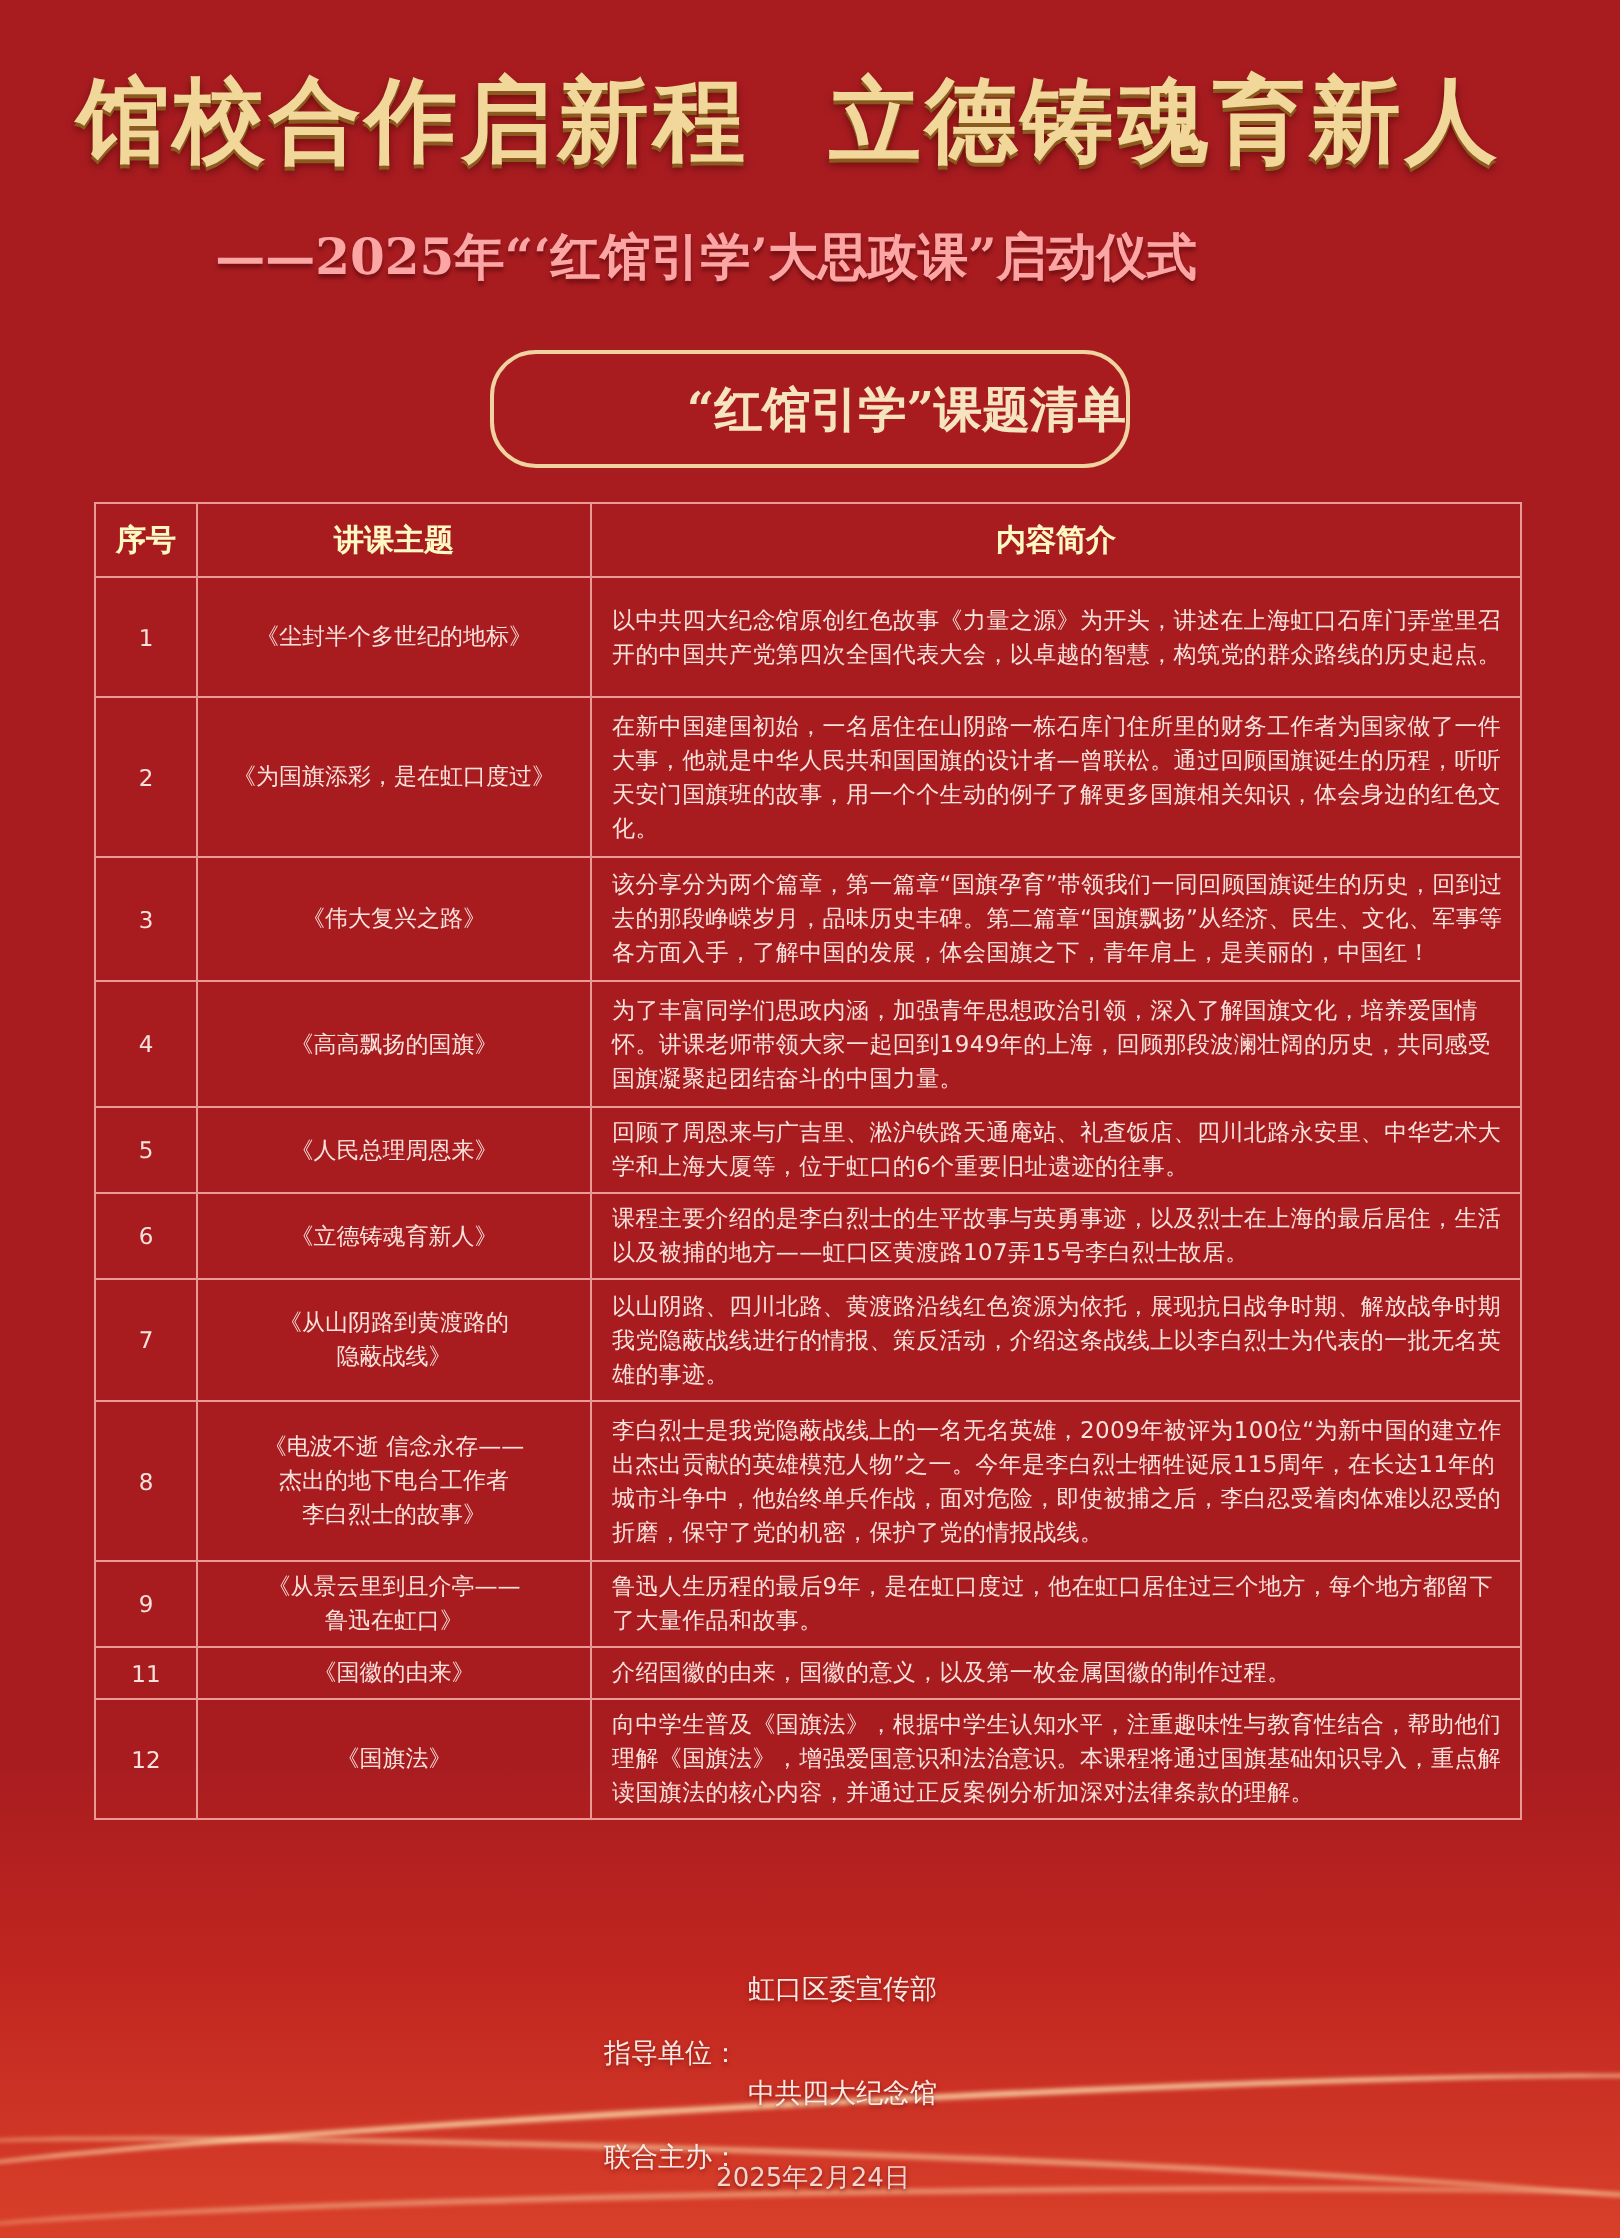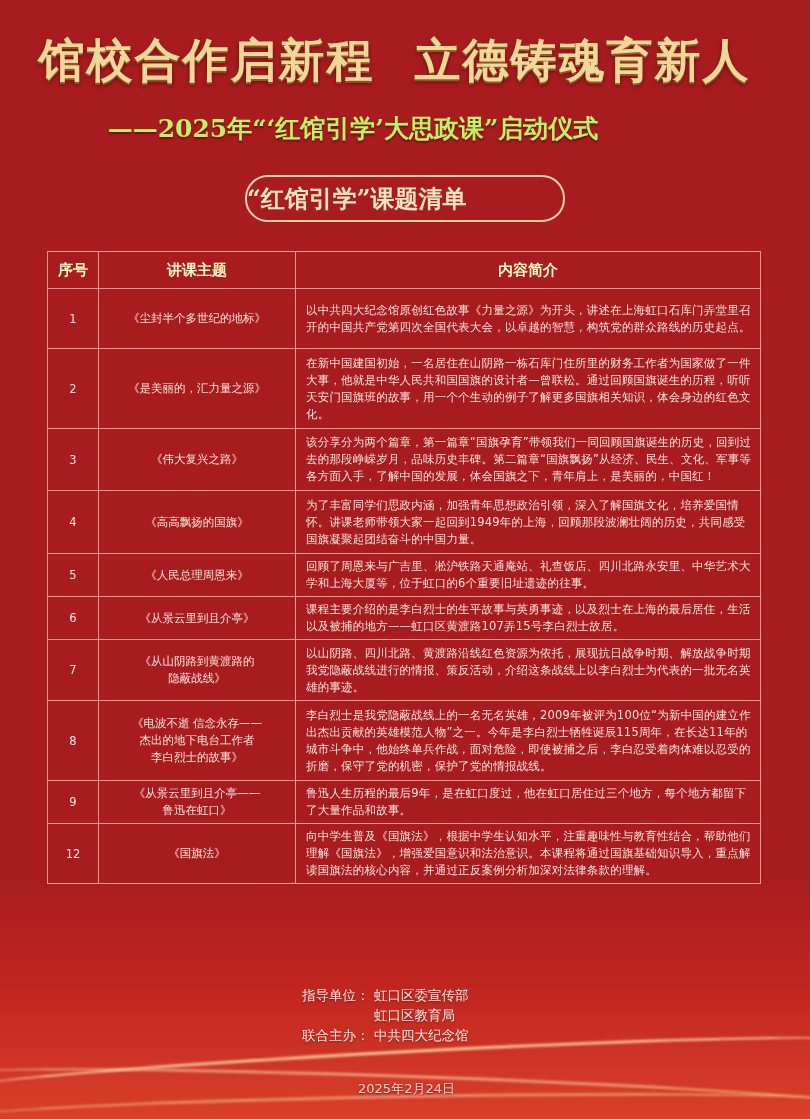--- a/index.html
+++ b/index.html
@@ -28,27 +28,27 @@
     position: absolute; top: 30px; left: 0; width: 789px; text-align: center;
     font-family: "DejaVu Serif", "Liberation Serif", serif;
     font-size: 46px; font-weight: bold; letter-spacing: 2px;
     color: #f2d79a;
     text-shadow: 0 2px 0 #8a5a1e, 0 3px 4px rgba(60,0,0,0.6);
   }
   .title-main .gap { display: inline-block; width: 40px; }
   .subtitle {
     position: absolute; top: 112px; left: 0; width: 706px; text-align: center;
     font-family: "DejaVu Serif", "Liberation Serif", serif;
-    font-size: 25px; font-weight: bold; color: #bef264;
+    font-size: 25px; font-weight: bold; color: #fca5a5;
     text-shadow: 0 2px 2px rgba(60,0,0,0.5);
   }
   .badge {
-    position: absolute; top: 175px; left: 245px; width: 320px; height: 47px;
+    position: absolute; top: 175px; left: 245px; width: 320px; height: 59px;
     border: 2px solid #f0d3a0; border-radius: 23px;
-    display: flex; align-items: center; justify-content: flex-start;
+    display: flex; align-items: center; justify-content: flex-end;
     font-family: "DejaVu Serif", "Liberation Serif", serif;
     font-size: 24px; font-weight: bold; color: #f6e3bf;
   }
 
   table.courses {
     position: absolute; top: 251px; left: 47px; width: 713px;
     border-collapse: collapse; table-layout: fixed;
   }
   table.courses th, table.courses td {
     border: 1.5px solid #e99a95;
@@ -60,21 +60,21 @@
   table.courses td { font-size: 11.5px; color: #f9e2dc; }
   td.num { text-align: center; font-size: 12px; }
   td.topic { text-align: center; padding: 2px 8px; line-height: 17px; white-space: pre-line; font-size: 12px; }
   td.desc { padding: 4px 8px 4px 10px; line-height: 17px; letter-spacing: 0.2px; }
 
   .footer {
     position: absolute; top: 985px; left: 302px; font-size: 13.5px; color: #fae9e4; line-height: 20px;
     text-shadow: 0 1px 2px rgba(80,0,0,0.5);
   }
   .footer .row { display: flex; }
-  .footer .label { width: 72px; }
+  .footer .label { width: 72px; margin-top: 32px; }
   .date {
     position: absolute; top: 1080px; left: 0; width: 810px; text-align: center;
     font-size: 13px; color: #f3d6d0; padding-left: 3px;
     text-shadow: 0 1px 2px rgba(80,0,0,0.6);
   }
 </style>
 </head>
 <body>
 
 <div class="bg-bottom">
@@ -106,41 +106,41 @@
     </tr>
   </thead>
   <tbody>
     <tr style="height:60px">
       <td class="num">1</td>
       <td class="topic">《尘封半个多世纪的地标》</td>
       <td class="desc">以中共四大纪念馆原创红色故事《力量之源》为开头，讲述在上海虹口石库门弄堂里召开的中国共产党第四次全国代表大会，以卓越的智慧，构筑党的群众路线的历史起点。</td>
     </tr>
     <tr style="height:80px">
       <td class="num">2</td>
-      <td class="topic">《是美丽的，汇力量之源》</td>
+      <td class="topic">《为国旗添彩，是在虹口度过》</td>
       <td class="desc">在新中国建国初始，一名居住在山阴路一栋石库门住所里的财务工作者为国家做了一件大事，他就是中华人民共和国国旗的设计者—曾联松。通过回顾国旗诞生的历程，听听天安门国旗班的故事，用一个个生动的例子了解更多国旗相关知识，体会身边的红色文化。</td>
     </tr>
     <tr style="height:62px">
       <td class="num">3</td>
       <td class="topic">《伟大复兴之路》</td>
       <td class="desc">该分享分为两个篇章，第一篇章“国旗孕育”带领我们一同回顾国旗诞生的历史，回到过去的那段峥嵘岁月，品味历史丰碑。第二篇章“国旗飘扬”从经济、民生、文化、军事等各方面入手，了解中国的发展，体会国旗之下，青年肩上，是美丽的，中国红！</td>
     </tr>
     <tr style="height:63px">
       <td class="num">4</td>
       <td class="topic">《高高飘扬的国旗》</td>
       <td class="desc">为了丰富同学们思政内涵，加强青年思想政治引领，深入了解国旗文化，培养爱国情怀。讲课老师带领大家一起回到1949年的上海，回顾那段波澜壮阔的历史，共同感受国旗凝聚起团结奋斗的中国力量。</td>
     </tr>
     <tr style="height:42px">
       <td class="num">5</td>
       <td class="topic">《人民总理周恩来》</td>
       <td class="desc">回顾了周恩来与广吉里、淞沪铁路天通庵站、礼查饭店、四川北路永安里、中华艺术大学和上海大厦等，位于虹口的6个重要旧址遗迹的往事。</td>
     </tr>
     <tr style="height:42px">
       <td class="num">6</td>
-      <td class="topic">《从景云里到且介亭》</td>
+      <td class="topic">《立德铸魂育新人》</td>
       <td class="desc">课程主要介绍的是李白烈士的生平故事与英勇事迹，以及烈士在上海的最后居住，生活以及被捕的地方——虹口区黄渡路107弄15号李白烈士故居。</td>
     </tr>
     <tr style="height:61px">
       <td class="num">7</td>
       <td class="topic">《从山阴路到黄渡路的
 隐蔽战线》</td>
       <td class="desc">以山阴路、四川北路、黄渡路沿线红色资源为依托，展现抗日战争时期、解放战争时期我党隐蔽战线进行的情报、策反活动，介绍这条战线上以李白烈士为代表的一批无名英雄的事迹。</td>
     </tr>
     <tr style="height:80px">
       <td class="num">8</td>
@@ -148,35 +148,36 @@
 杰出的地下电台工作者
 李白烈士的故事》</td>
       <td class="desc">李白烈士是我党隐蔽战线上的一名无名英雄，2009年被评为100位“为新中国的建立作出杰出贡献的英雄模范人物”之一。今年是李白烈士牺牲诞辰115周年，在长达11年的城市斗争中，他始终单兵作战，面对危险，即使被捕之后，李白忍受着肉体难以忍受的折磨，保守了党的机密，保护了党的情报战线。</td>
     </tr>
     <tr style="height:40px">
       <td class="num">9</td>
       <td class="topic">《从景云里到且介亭——
 鲁迅在虹口》</td>
       <td class="desc">鲁迅人生历程的最后9年，是在虹口度过，他在虹口居住过三个地方，每个地方都留下了大量作品和故事。</td>
     </tr>
+    <tr style="height:25px">
+      <td class="num">11</td>
+      <td class="topic">《国徽的由来》</td>
+      <td class="desc">介绍国徽的由来，国徽的意义，以及第一枚金属国徽的制作过程。</td>
+    </tr>
     <tr style="height:60px">
       <td class="num">12</td>
       <td class="topic">《国旗法》</td>
       <td class="desc">向中学生普及《国旗法》，根据中学生认知水平，注重趣味性与教育性结合，帮助他们理解《国旗法》，增强爱国意识和法治意识。本课程将通过国旗基础知识导入，重点解读国旗法的核心内容，并通过正反案例分析加深对法律条款的理解。</td>
     </tr>
   </tbody>
 </table>
 
 <div class="footer">
   <div class="row">
     <span class="label">指导单位：</span>
     <span>虹口区委宣传部</span>
   </div>
   <div class="row">
-    <span class="label"></span>
-    <span>虹口区教育局</span>
-  </div>
-  <div class="row">
     <span class="label">联合主办：</span>
     <span>中共四大纪念馆</span>
   </div>
 </div>
 <div class="date">2025年2月24日</div>
 
 </body></html>

